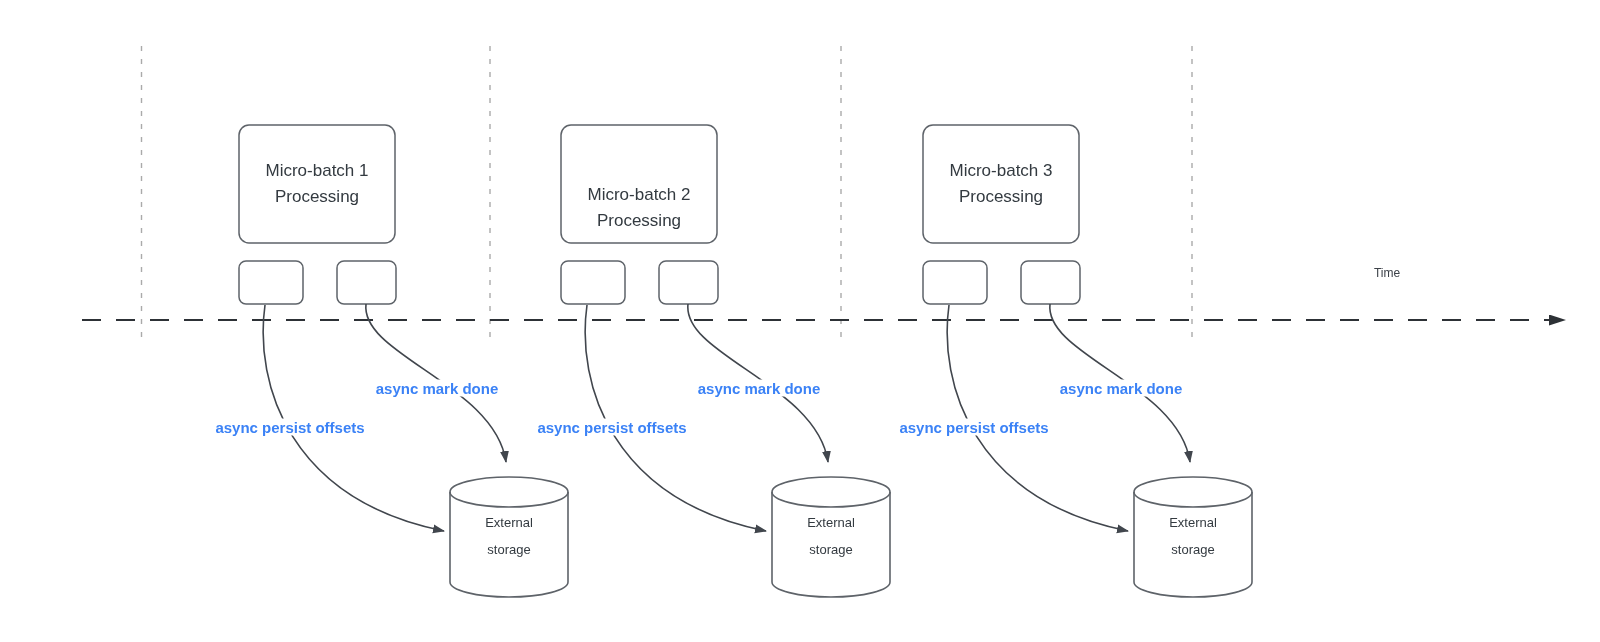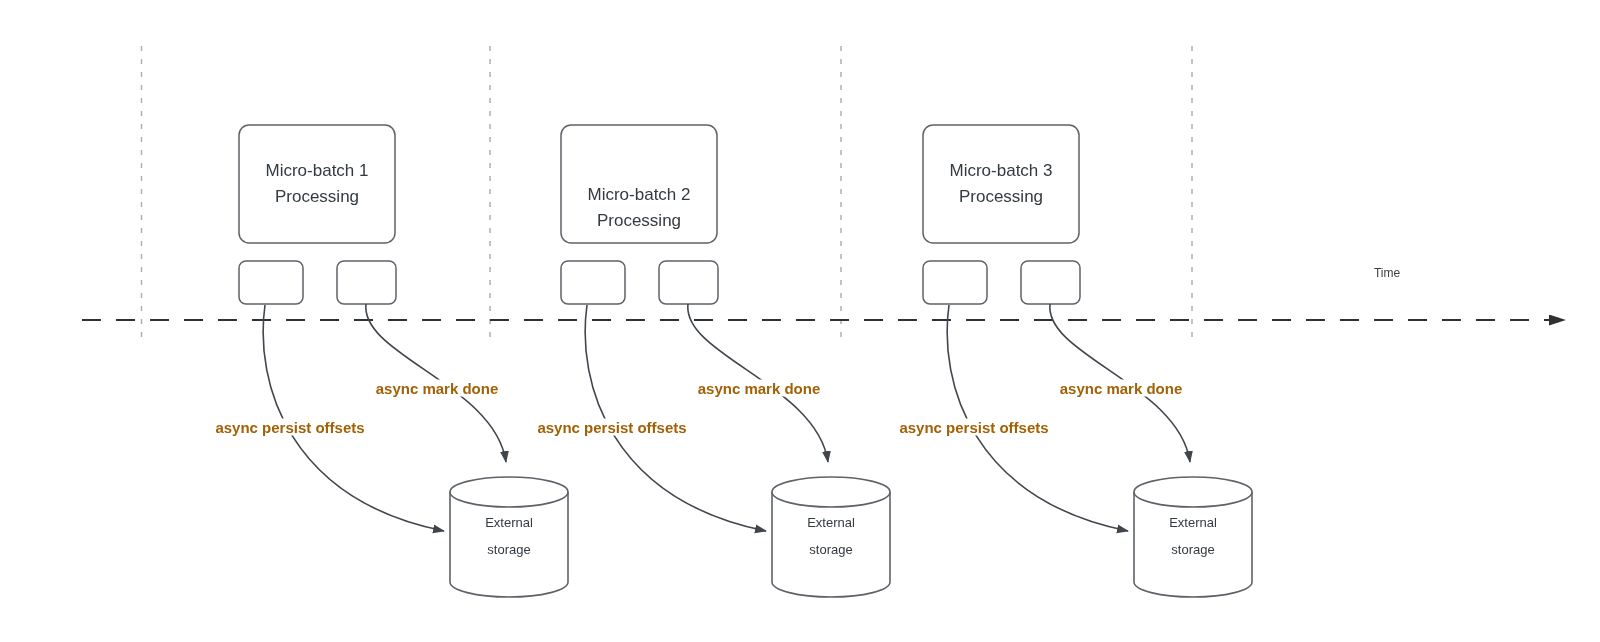--- a/index.html
+++ b/index.html
@@ -27,21 +27,21 @@
     text-align: center;
   }
   .proc-box-label {
     font-size: 17px;
     line-height: 26px;
     color: #333a40;
   }
   .arrow-label {
     font-size: 15px;
     font-weight: bold;
-    color: #a16207;
+    color: #3b82f6;
     background: #ffffff;
     padding: 0 3px;
     line-height: 17px;
   }
   .storage-label {
     font-size: 13px;
     line-height: 27px;
     color: #333a40;
   }
   .time-label {

